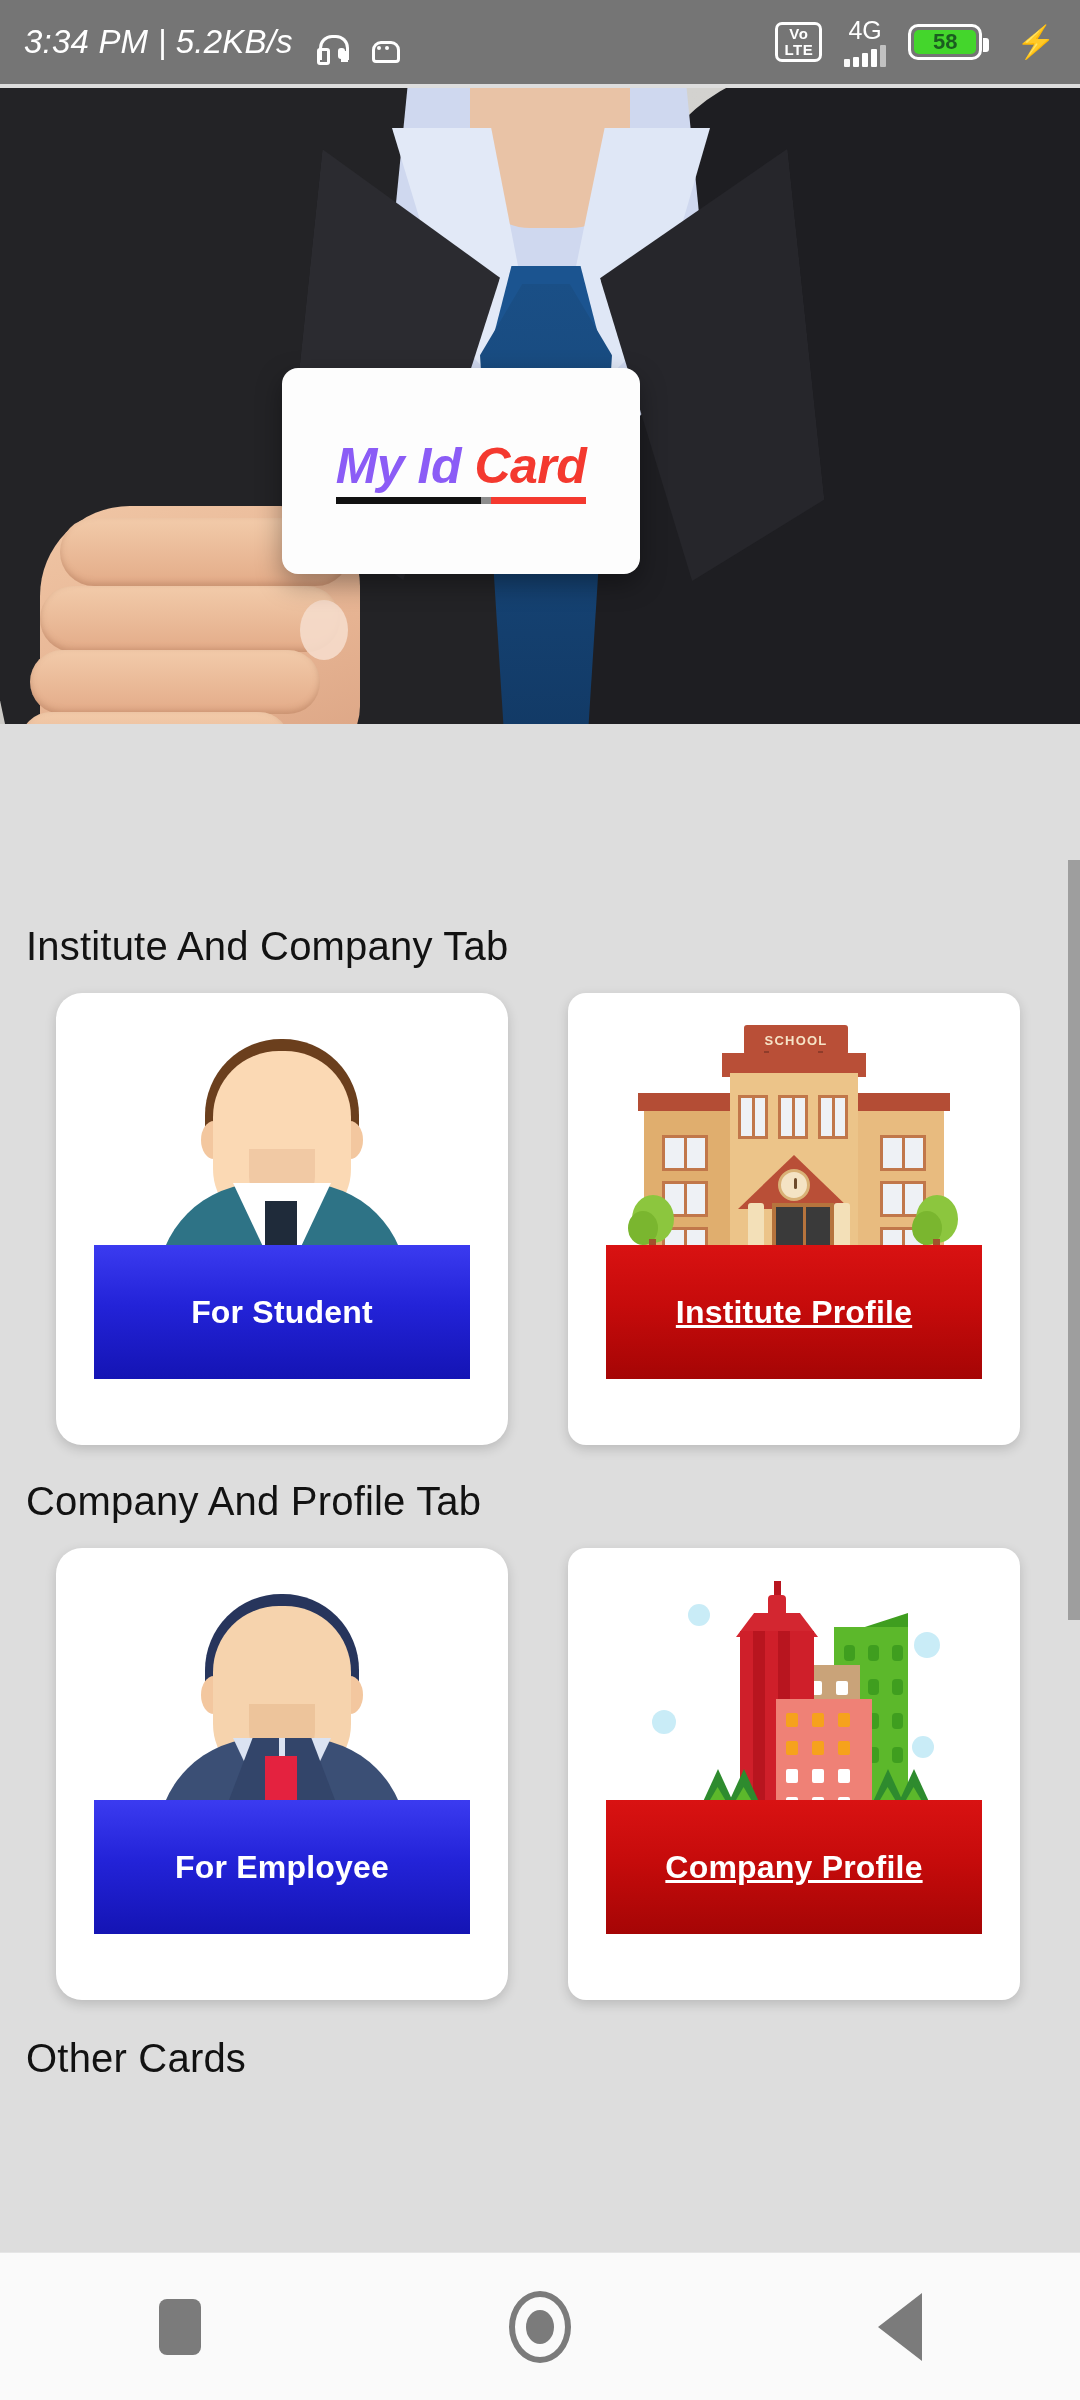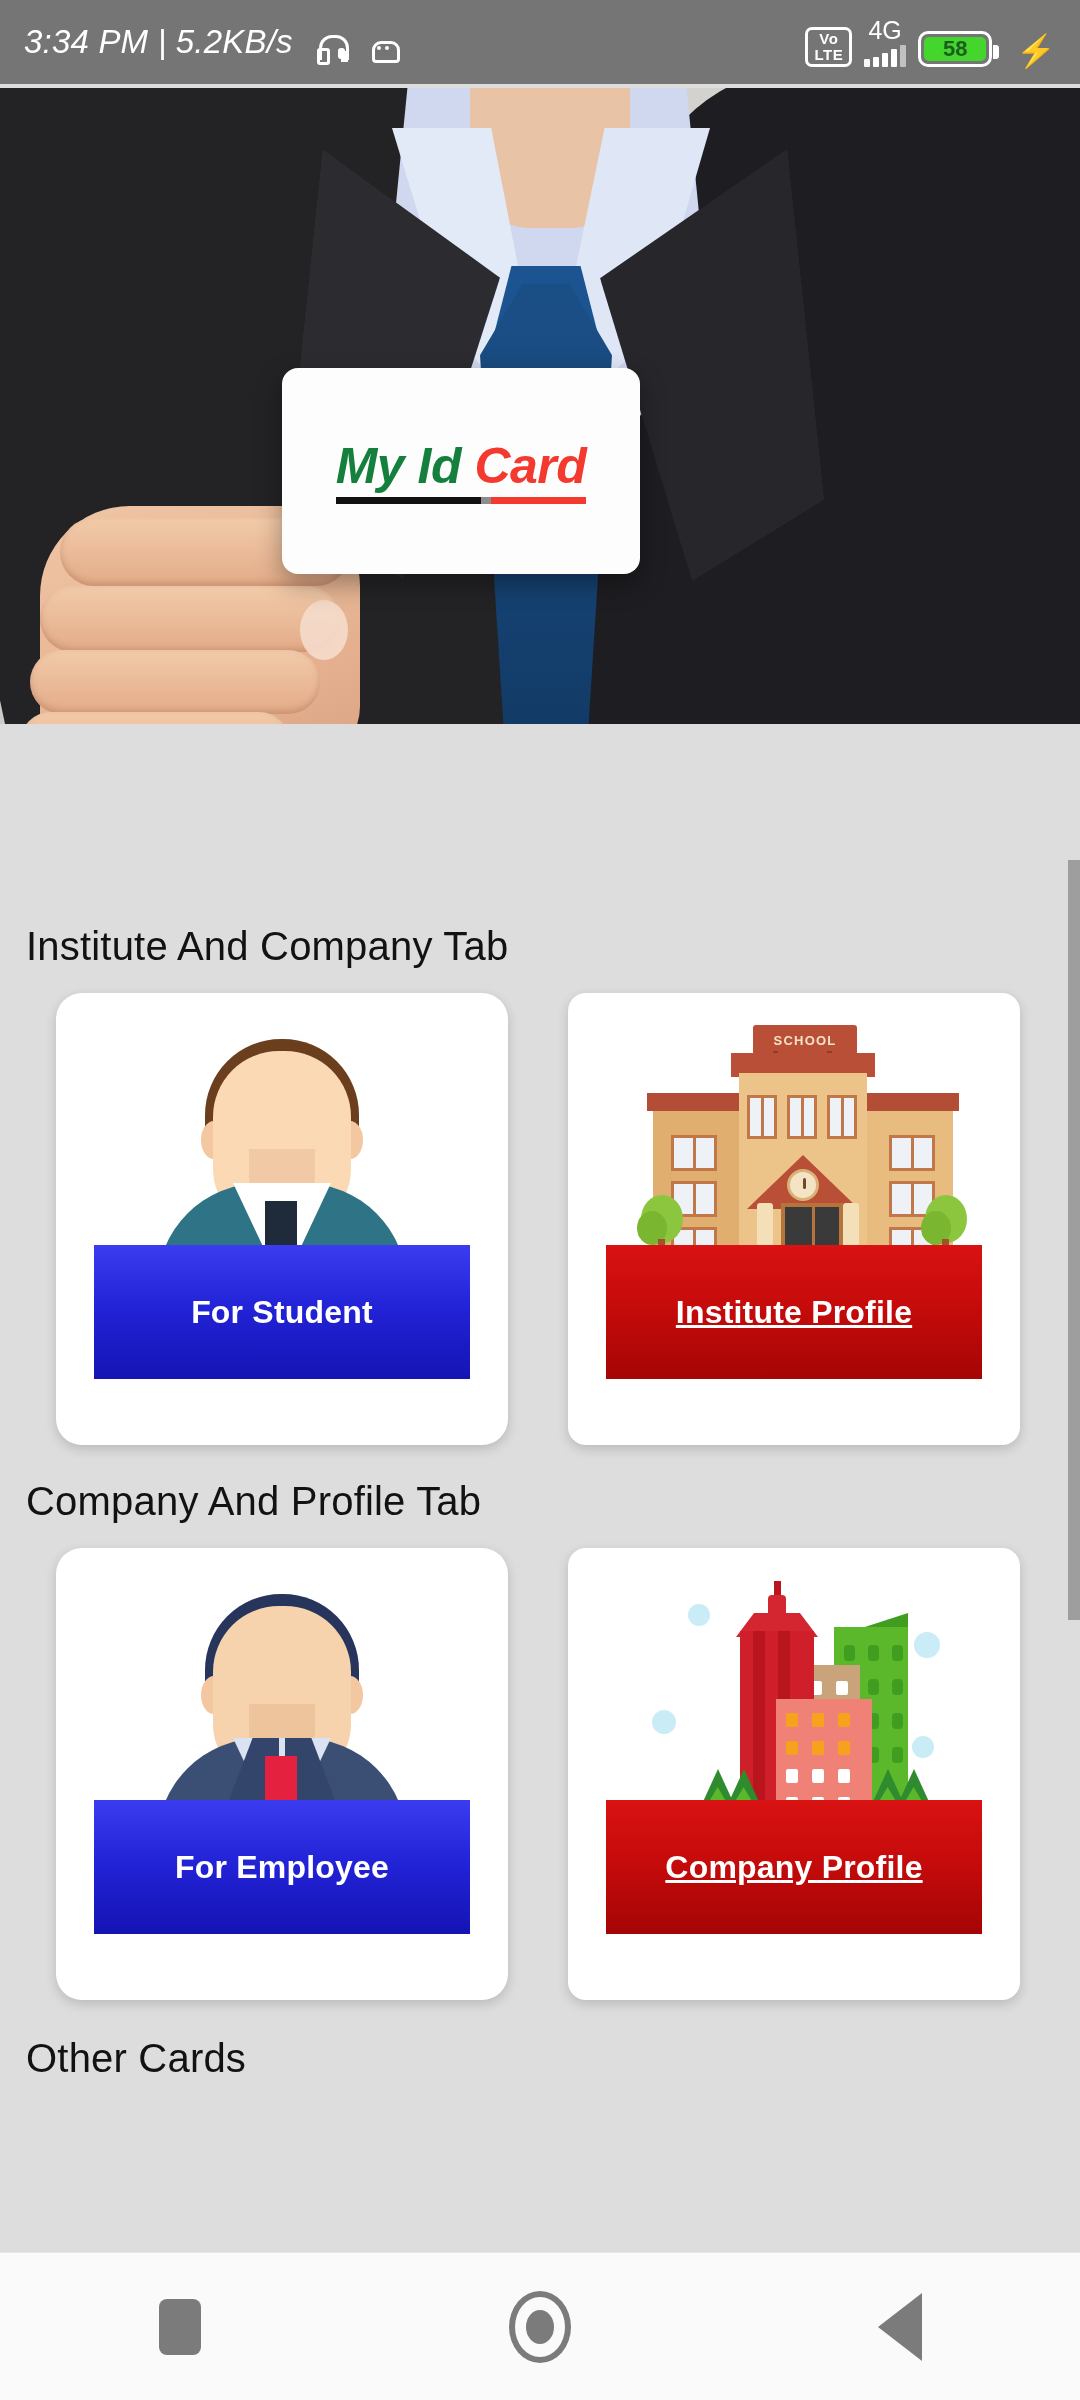--- a/index.html
+++ b/index.html
@@ -12,21 +12,21 @@
   }
 
   
   .statusbar{
     position:absolute; top:0; left:0; width:1080px; height:84px;
     background:#757575; display:flex; align-items:center;
     padding:0 24px; color:#ffffff;
   }
   .sb-left{ display:flex; align-items:flex-end; gap:23px; flex:1;font-style:italic; }
   .sb-clock{ font-size:33px; letter-spacing:.2px; white-space:nowrap; }
-  .sb-right{ display:flex; align-items:flex-end; gap:12px; }
+  .sb-right{ display:flex; align-items:center; gap:22px; }
 
   .ico-headset{ width:30px; height:30px; position:relative; }
   .ico-headset::before{
     content:""; position:absolute; left:3px; top:4px; width:24px; height:22px;
     border:3.5px solid #fff; border-bottom:none;
     border-radius:13px 13px 0 0;
   }
   .ico-headset::after{
     content:""; position:absolute; left:1px; top:17px; width:7px; height:11px;
     border:3px solid #fff; border-radius:3px;
@@ -156,21 +156,21 @@
     background:#fdfdfd; border-radius:16px;
     box-shadow:0 10px 26px rgba(0,0,0,.35);
     display:flex; align-items:center; justify-content:center;
   }
   .idcard .txtwrap{ position:relative; padding-bottom:10px; }
   .idcard .t{
     font-family:"Liberation Sans", sans-serif;
     font-style:italic; font-weight:bold; font-size:50px; line-height:56px;
     letter-spacing:-.5px; white-space:nowrap;
   }
-  .idcard .t .blk{ color:#15803d; }
+  .idcard .t .blk{ color:#8b5cf6; }
   .idcard .t .red{ color:#f4392f; }
   .idcard .rule{
     position:absolute; left:0; right:0; bottom:0; height:7px;
     background:linear-gradient(90deg,#111111 0 58%, #8d8d8d 58% 62%, #f4392f 62% 100%);
   }
 
   
   .content{
     position:absolute; top:724px; left:0; width:1080px; height:1528px;
     background:#dddddd; overflow:hidden;
@@ -250,21 +250,21 @@
   .emp .lap-l{
     position:absolute; bottom:0; left:56px; width:66px; height:104px;
     background:#33456a; clip-path:polygon(60% 0%, 100% 0%, 100% 100%, 0% 100%);
   }
   .emp .lap-r{
     position:absolute; bottom:0; right:56px; width:66px; height:104px;
     background:#33456a; clip-path:polygon(0% 0%, 40% 0%, 100% 100%, 0% 100%);
   }
 
   
-  .school{ position:absolute; left:31px; top:10px; width:336px; height:252px; }
+  .school{ position:absolute; left:22px; top:10px; width:336px; height:252px; }
   .sch-ground{ position:absolute; bottom:0; left:0; width:336px; height:12px; background:#8a96a5; border-radius:2px; }
   .sch-wing-l{ position:absolute; bottom:12px; left:18px; width:96px; height:158px; background:#e0ae6e; }
   .sch-wing-r{ position:absolute; bottom:12px; right:18px; width:96px; height:158px; background:#e8bb7f; }
   .sch-wing-l-roof{ position:absolute; bottom:170px; left:12px; width:108px; height:18px; background:#b44d35; }
   .sch-wing-r-roof{ position:absolute; bottom:170px; right:12px; width:108px; height:18px; background:#b44d35; }
   .sch-center{ position:absolute; bottom:12px; left:104px; width:128px; height:196px; background:#ecc489; }
   .sch-center-roof{ position:absolute; bottom:204px; left:96px; width:144px; height:24px; background:#b94f37; }
   .sch-sign{
     position:absolute; bottom:226px; left:118px; width:104px; height:30px;
     background:#b94f37; border-radius:3px; color:#f6e3c6;

